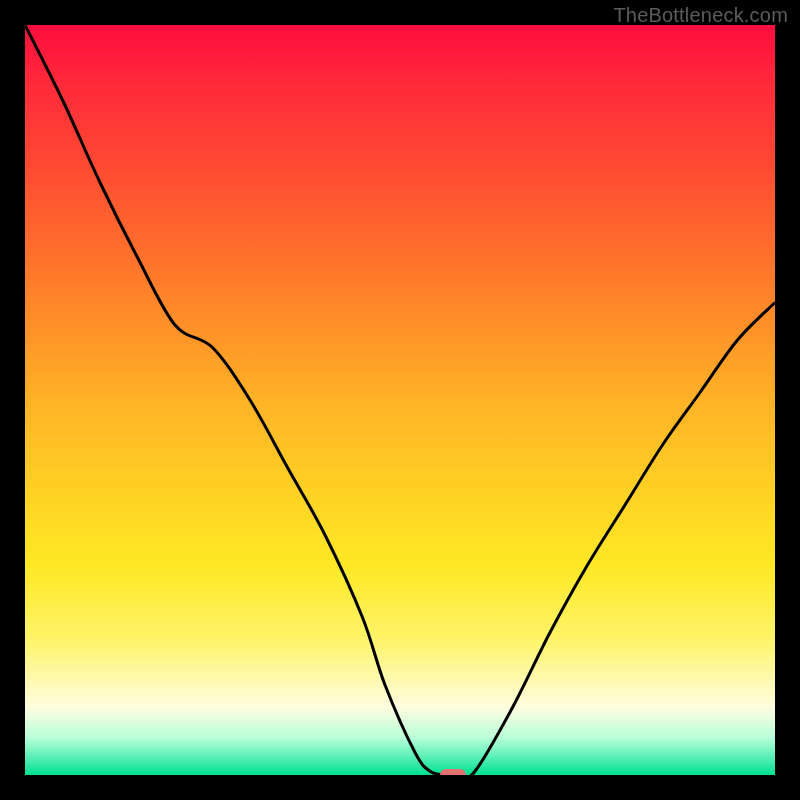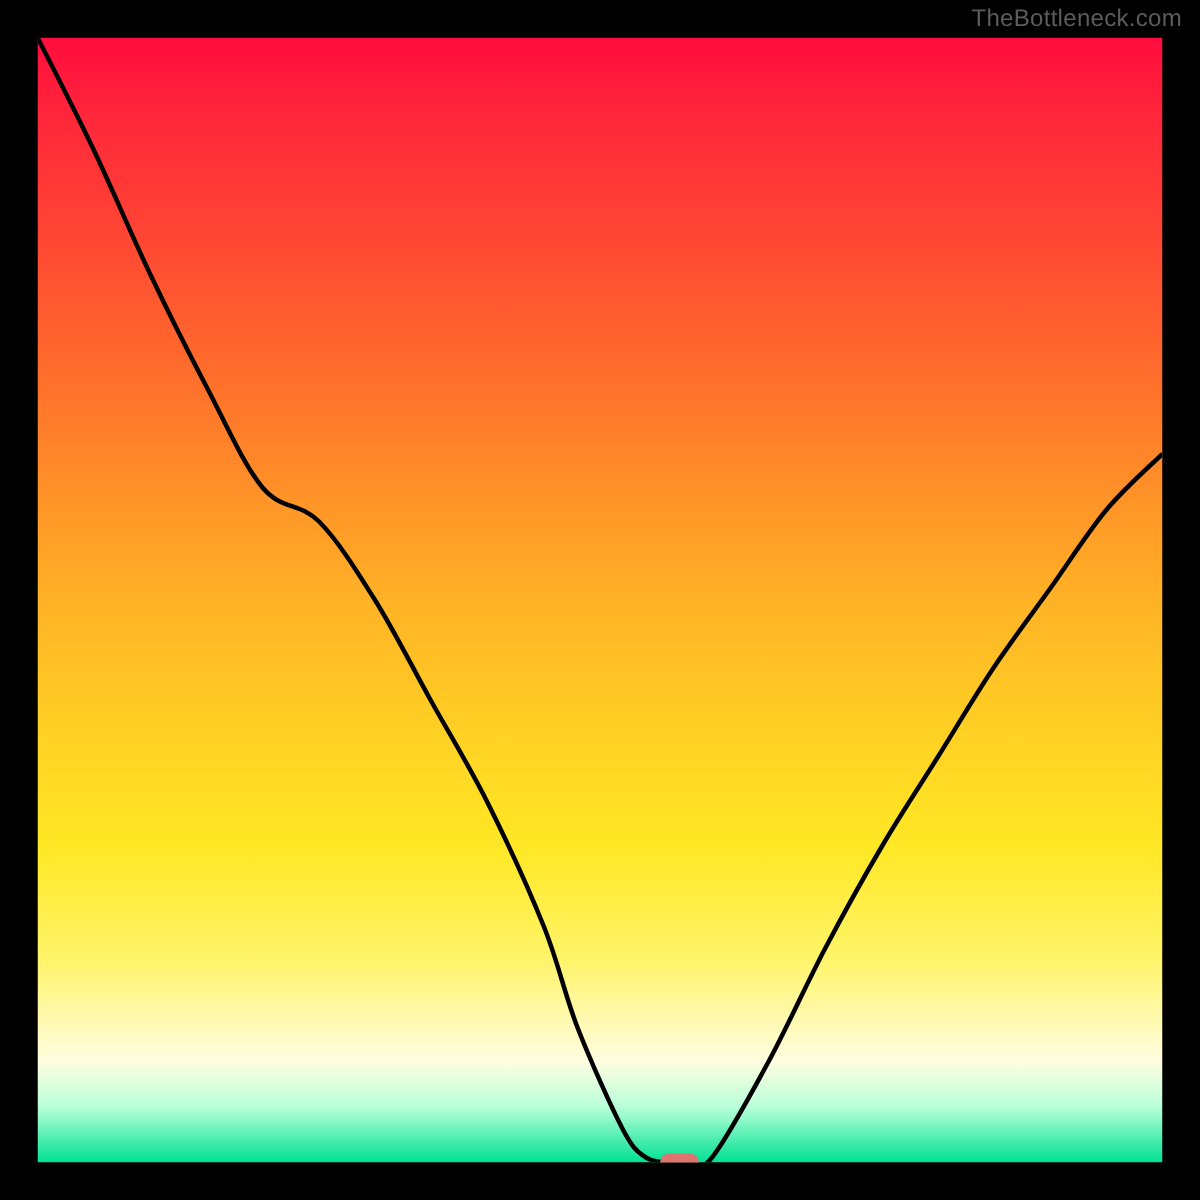--- a/index.html
+++ b/index.html
@@ -14,21 +14,21 @@
   .frame {
     position: relative;
     width: 800px;
     height: 800px;
   }
   .watermark {
     position: absolute;
     top: 4px;
     right: 12px;
     color: #5c5c5c;
-    font-size: 16px;
+    font-size: 20px;
     font-weight: 500;
     letter-spacing: 0.2px;
     z-index: 20;
   }
   .plot-area {
     position: absolute;
     left: 25px;
     top: 25px;
     width: 750px;
     height: 750px;

